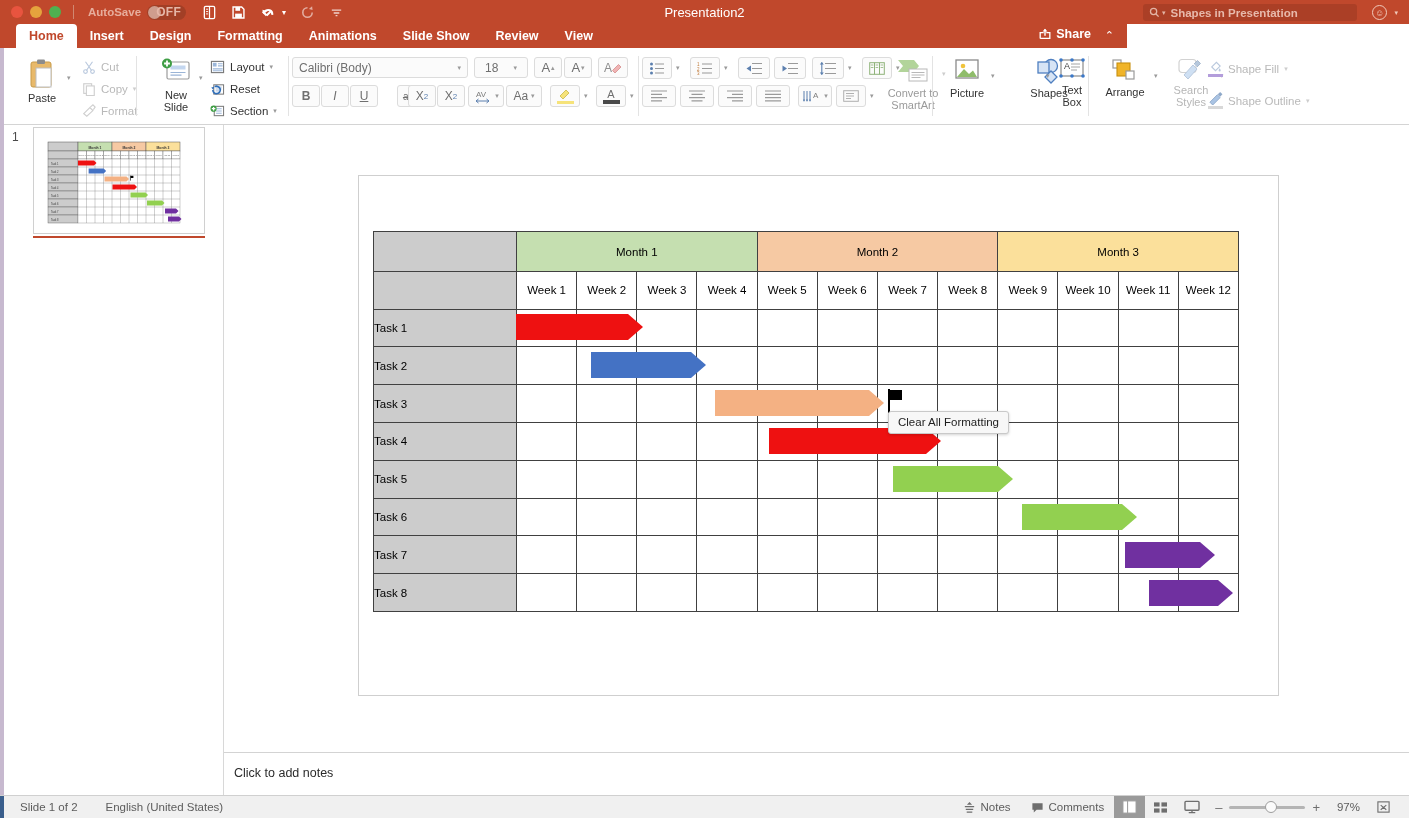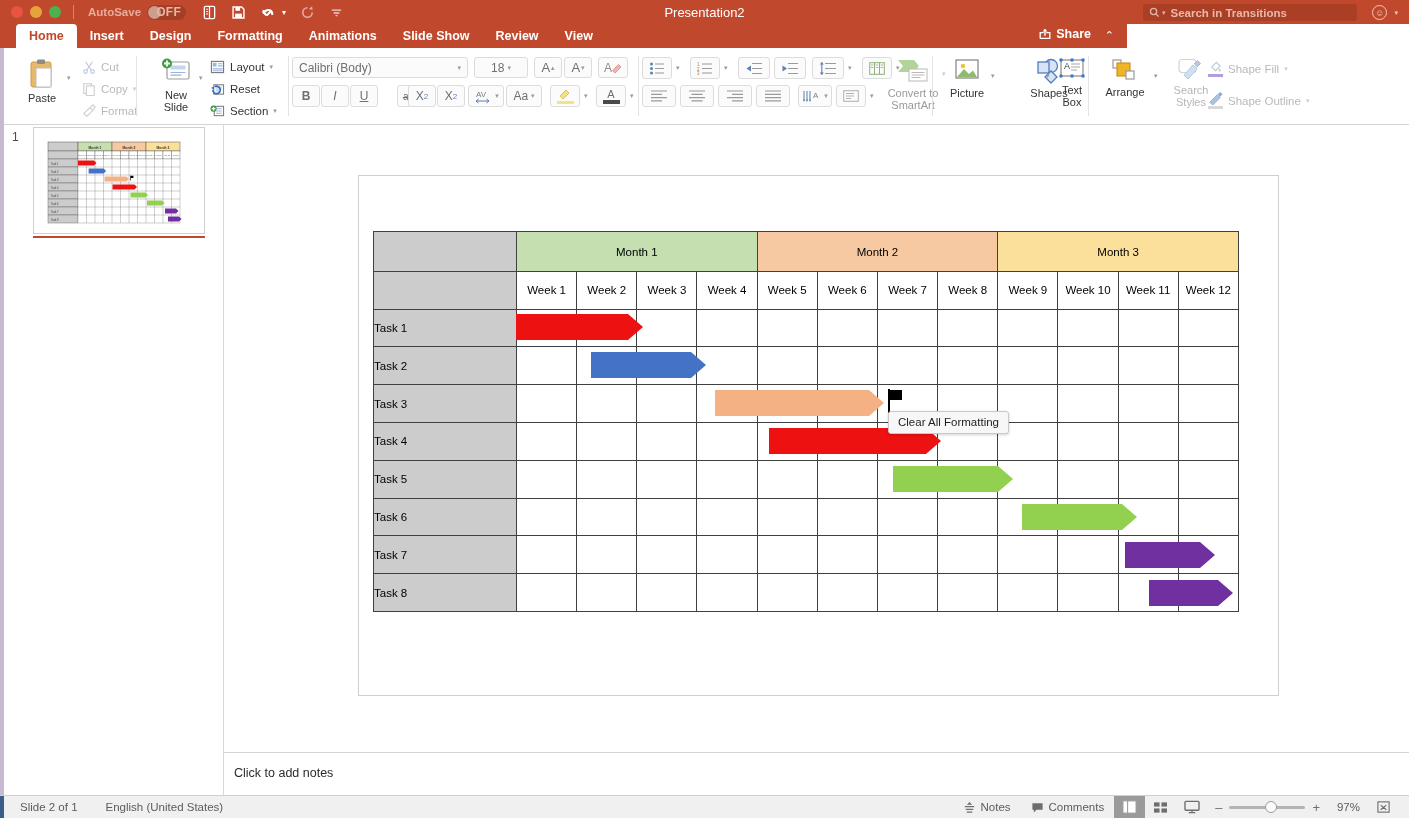--- a/index.html
+++ b/index.html
@@ -302,21 +302,21 @@
   <div class="doc-title">Presentation2</div>
 
   <div class="search-box">
     <span class="sicon">
       <svg width="11" height="11" viewBox="0 0 12 12">
           <circle cx="5" cy="5" r="3.4" fill="none" stroke="#e3b4a5" stroke-width="1.4"></circle>
           <path d="M7.6 7.6 L10.5 10.5" stroke="#e3b4a5" stroke-width="1.5"></path>
         </svg>
     </span>
     <span class="scaret">▾</span>
-    <span class="stext">Search in Transitions</span>
+    <span class="stext">Shapes in Presentation</span>
   </div>
 
   <div class="smiley">☺</div>
   <span class="smiley-caret">▾</span>
 </div>
 
 <div class="ribbon-tabs">
   <div style="width:16px"></div>
   <div class="rtab active">Home</div>
   <div class="rtab">Insert</div>
@@ -449,21 +449,21 @@
     </div>
   </div>
 
   <div class="rsep" style="left:288px;"></div>
 
   <div class="rgroup" style="left:292px; width:340px;">
     <div class="ctrl" style="position:absolute;left:0px;top:9px;width:176px;height:21px;justify-content:space-between;padding:0 6px;">
       <span class="cap">Calibri (Body)</span>
       <span class="tri">▾</span>
     </div>
-    <div class="ctrl" style="position:absolute;left:182px;top:9px;width:54px;height:21px;justify-content:space-between;padding:0 16px;">
+    <div class="ctrl" style="position:absolute;left:182px;top:9px;width:54px;height:21px;justify-content:space-between;padding:0 10px;">
       <span class="cap">18</span>
       <span class="tri">▾</span>
     </div>
     <div class="ctrl" style="position:absolute;left:242px;top:9px;width:28px;height:21px;">
       <span class="cap" style="font-size:13px;">A</span>
         <span class="tri" style="margin-left:1px;">▴</span>
     </div>
     <div class="ctrl" style="position:absolute;left:272px;top:9px;width:28px;height:21px;">
       <span class="cap" style="font-size:13px;">A</span>
         <span class="tri" style="margin-left:1px;">▾</span>
@@ -1012,21 +1012,21 @@
     </div>
   </div>
 
 <div class="tooltip">Clear All Formatting</div>
 
 <div class="notes-pane">
   <div class="notes-text">Click to add notes</div>
 </div>
 
 <div class="statusbar">
-  <span class="sb-text" style="margin-left:20px;">Slide 2 of 1</span>
+  <span class="sb-text" style="margin-left:20px;">Slide 1 of 2</span>
   <span class="sb-text" style="margin-left:28px;">English (United States)</span>
 
   <div class="sb-right">
     <div class="sb-btn">
       <span>
         <svg width="13" height="13" viewBox="0 0 14 14">
             <path d="M2 6 h10 M3 9 h8 M4 12 h6" stroke="#6e6e6e" stroke-width="1.2"></path>
             <path d="M4.2 4 L7 1 L9.8 4 Z" fill="#6e6e6e"></path>
           </svg>
       </span>

